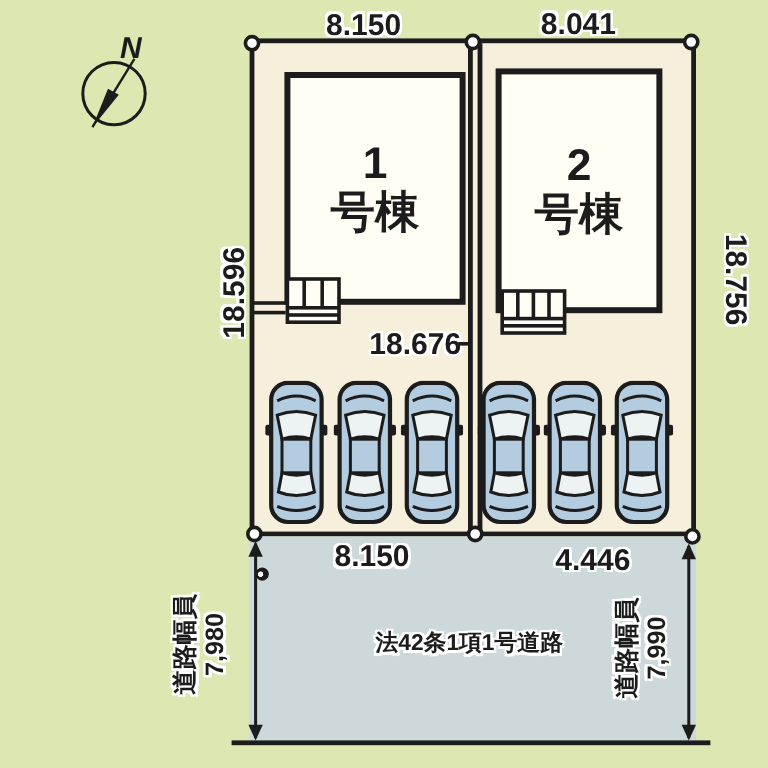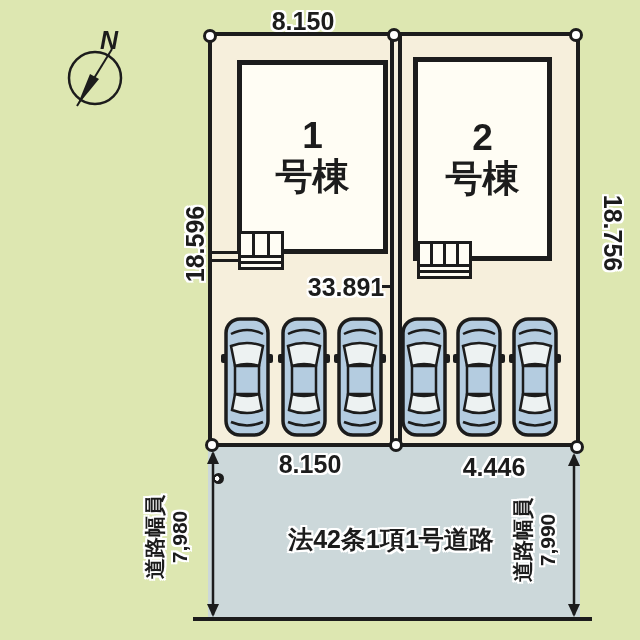--- a/index.html
+++ b/index.html
@@ -39,21 +39,21 @@
   .survey-dot{left:213px;top:473px;width:11px;height:11px;border-radius:50%;
        background:radial-gradient(circle at 38% 50%, #ffffff 0 2px, #1c1c1c 2.5px);}
   
   .dim{font-size:25px;text-align:center;white-space:nowrap;
        text-shadow:-2px -2px 0 #fff,2px -2px 0 #fff,-2px 2px 0 #fff,2px 2px 0 #fff,
                    0 -2px 0 #fff,0 2px 0 #fff,-2px 0 0 #fff,2px 0 0 #fff;}
   .rot-ccw{transform:rotate(-90deg);}
   .rot-cw{transform:rotate(90deg);}
   .tick{background:#1c1c1c;}
   
-  .road-name{left:266px;top:523px;width:250px;font-size:25px;text-align:center;}
+  .road-name{left:266px;top:523px;width:250px;font-size:19px;text-align:center;}
   .rw{width:110px;height:52px;line-height:25px;font-size:21px;text-align:center;}
   .cars,.car{pointer-events:none;}
   .car{width:52px;height:120px;}
   .north-label{font-size:25px;font-style:italic;}
 </style>
 </head>
 <body>
 
 <div id="plan">
 
@@ -165,23 +165,24 @@
 
   <div class="abs marker" style="left:203px;top:29px"></div>
   <div class="abs marker" style="left:387px;top:28px"></div>
   <div class="abs marker" style="left:569px;top:28px"></div>
   <div class="abs marker" style="left:205px;top:438px"></div>
   <div class="abs marker" style="left:389px;top:438px"></div>
   <div class="abs marker" style="left:570px;top:440px"></div>
   <div class="abs survey-dot"></div>
 
   <div class="abs dim" style="left:243px;top:7px;width:120px">8.150</div>
+  <div class="abs dim" style="left:422px;top:6px;width:120px">8.041</div>
   <div class="abs dim rot-ccw" style="left:140px;top:230px;width:110px;height:28px">18.596</div>
   <div class="abs dim rot-cw" style="left:558px;top:219px;width:110px;height:28px">18.756</div>
-  <div class="abs dim" style="left:286px;top:273px;width:120px">33.891</div>
+  <div class="abs dim" style="left:286px;top:273px;width:120px">18.676</div>
   <div class="abs tick" style="left:382px;top:285px;width:10px;height:3px"></div>
   <div class="abs dim" style="left:250px;top:450px;width:120px">8.150</div>
   <div class="abs dim" style="left:434px;top:453px;width:120px">4.446</div>
 
   <svg class="abs" style="left:204px;top:449px" width="18" height="170" viewBox="0 0 18 170">
     <line x1="9" y1="4" x2="9" y2="166" stroke="#1c1c1c" stroke-width="2.5"></line>
     <polygon points="9,2 3,15 15,15" fill="#1c1c1c"></polygon>
     <polygon points="9,168 3,155 15,155" fill="#1c1c1c"></polygon>
   </svg>
   <svg class="abs" style="left:565px;top:451px" width="18" height="168" viewBox="0 0 18 168">

